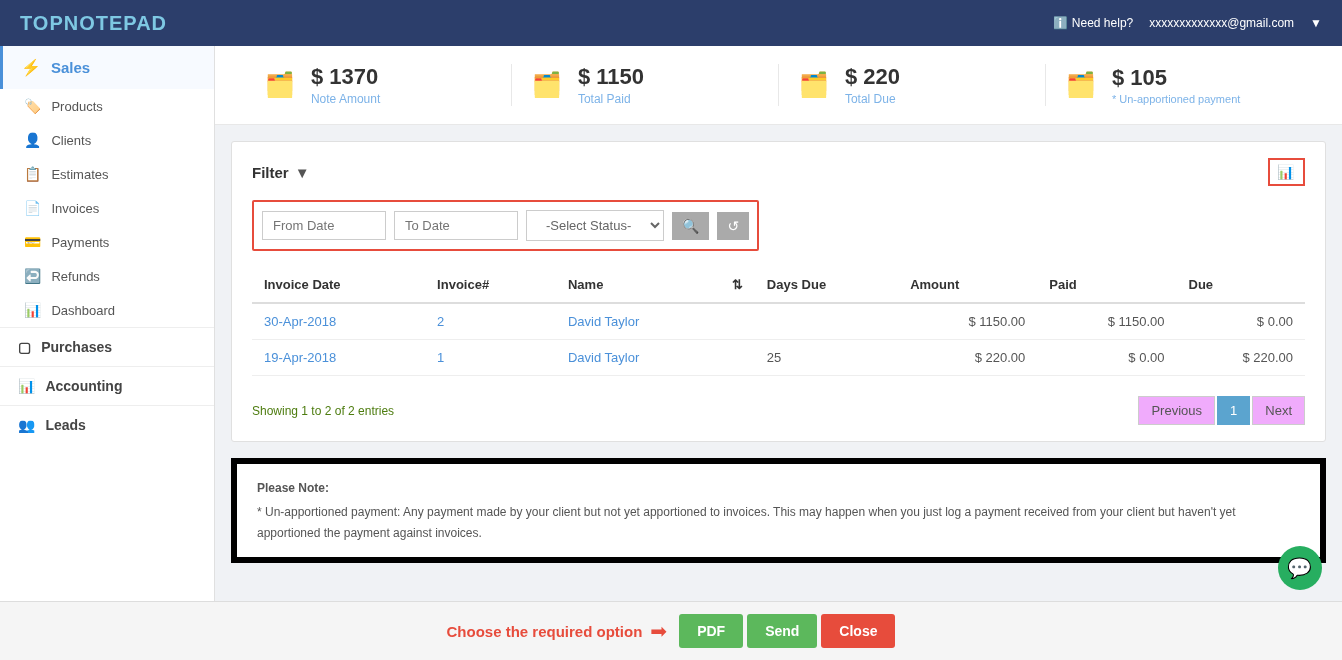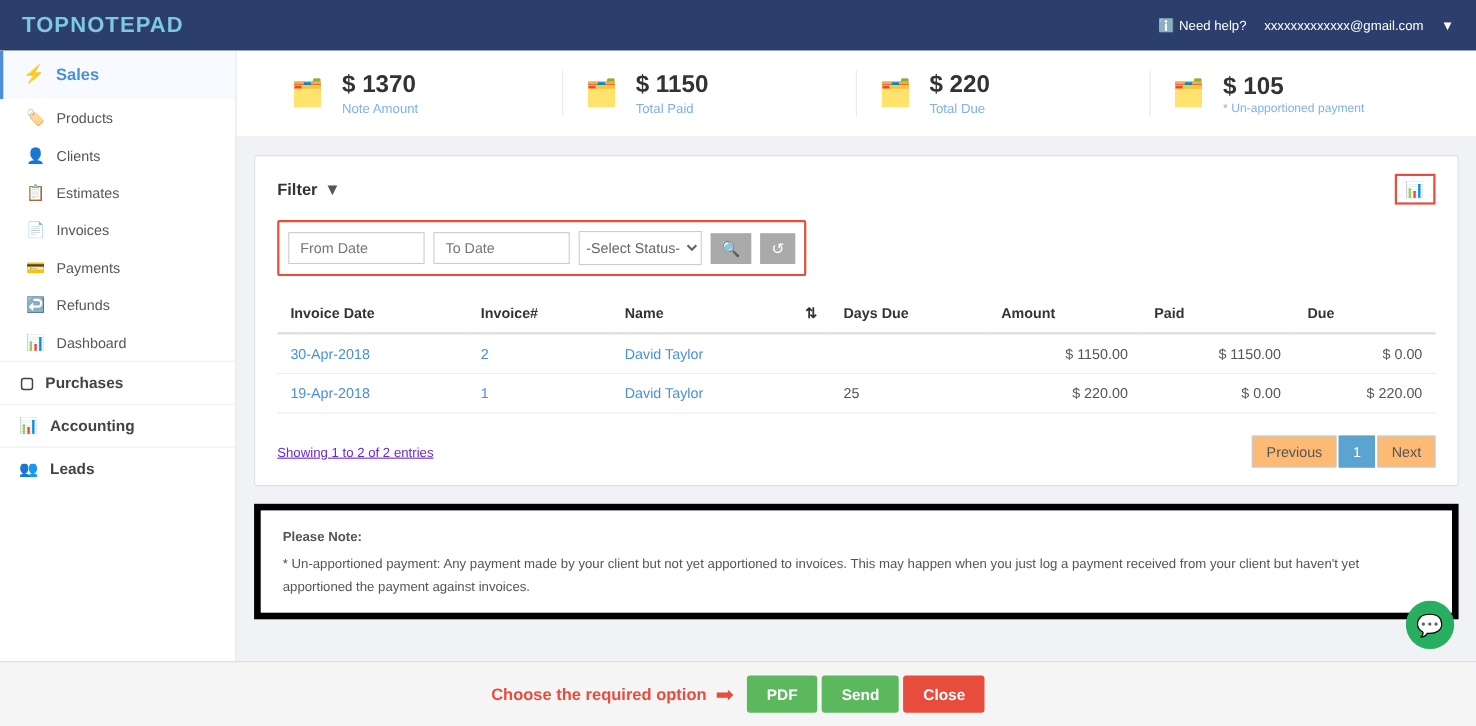--- a/index.html
+++ b/index.html
@@ -168,21 +168,21 @@
     .filter-row input {
       border: 1px solid #ccc;
       padding: 6px 10px;
       font-size: 13px;
       outline: none;
       width: 124px;
       color: #999;
     }
     .filter-row select {
       border: 1px solid #ccc;
-      padding: 6px 2px;
+      padding: 6px 15px;
       font-size: 13px;
       outline: none;
       color: #666;
       background: white;
     }
     .filter-btn {
       background: #aaa;
       border: none;
       color: white;
       padding: 6px 10px;
@@ -220,25 +220,25 @@
     }
     .link-text { color: #4a90d9; cursor: pointer; }
 
     .table-footer {
       display: flex;
       align-items: center;
       justify-content: space-between;
       margin-top: 12px;
       padding-top: 8px;
     }
-    .showing-text { font-size: 12px; color: #6d28d9; text-decoration: underline; }
+    .showing-text { font-size: 12px; color: #4d7c0f; }
     .pagination { display: flex; align-items: center; gap: 2px; }
     .page-btn {
       border: 1px solid #ccc;
-      background: #fdba74;
+      background: #f0abfc;
       padding: 6px 12px;
       font-size: 13px;
       cursor: pointer;
       color: #555;
     }
     .page-btn.active { background: #5ba4cf; color: white; border-color: #5ba4cf; }
 
     
     .note-section {
       background: #fff;

